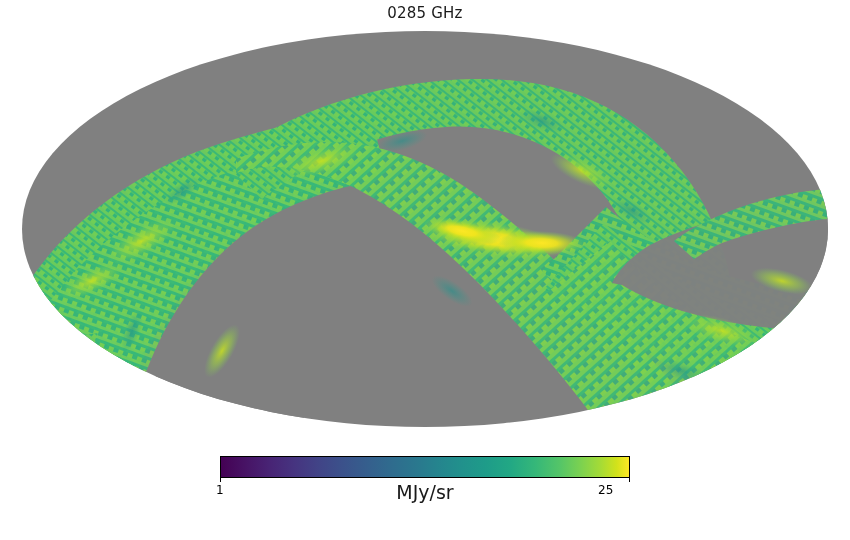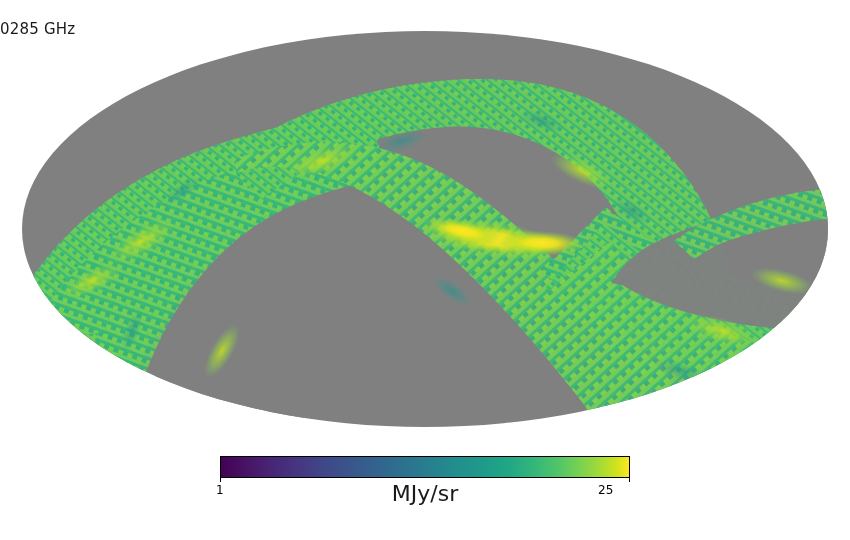--- a/index.html
+++ b/index.html
@@ -20,22 +20,23 @@
     left: 0; top: 0;
     width: 850px;
     height: 540px;
     background: #ffffff;
   }
 
   
   #title {
     position: absolute;
     left: 0;
-    top: 20px;
+    top: 4px;
     width: 850px;
+    text-align: center;
     font-size: 15px;
     color: #1a1a1a;
     letter-spacing: 0.2px;
     white-space: nowrap;
   }
 
   
   #map-area {
     position: absolute;
     left: 22px;
@@ -104,21 +105,21 @@
   }
   #cb-label-min { left: -4px; }
   #cb-label-max { left: 378px; }
 
   #cb-unit {
     position: absolute;
     left: 0;
     top: 25px;
     width: 410px;
     text-align: center;
-    font-size: 22px;
+    font-size: 19px;
     color: #1a1a1a;
     white-space: nowrap;
   }
 </style>
 </head>
 <body>
 
 <div id="figure">
 
   <div id="title">0285 GHz</div>

